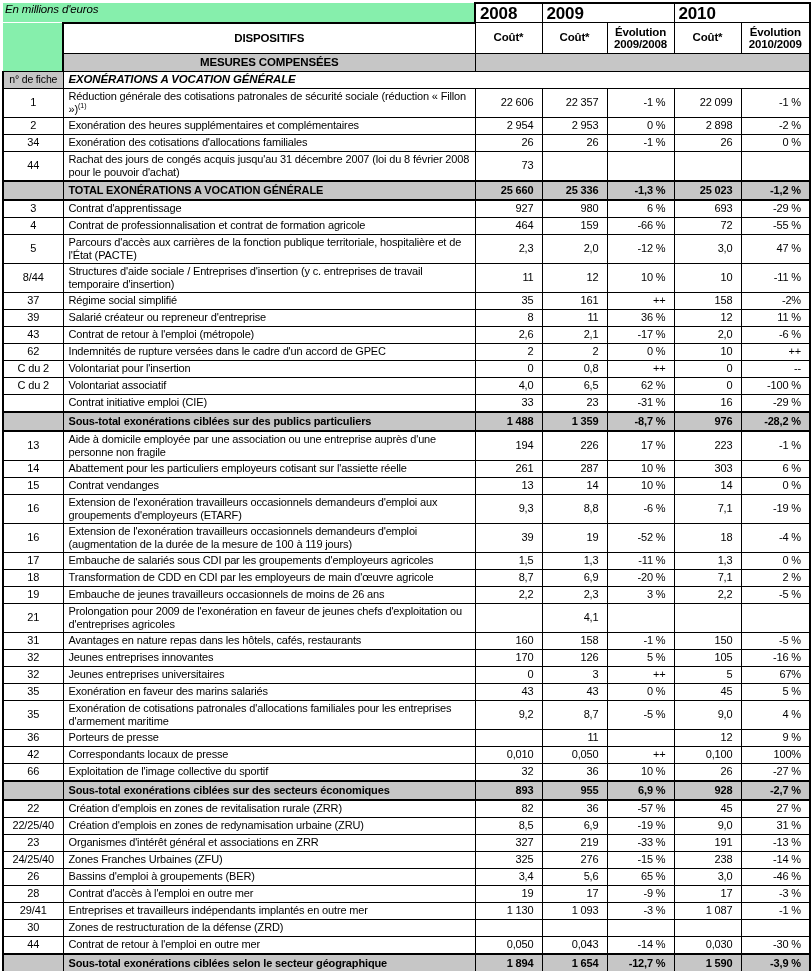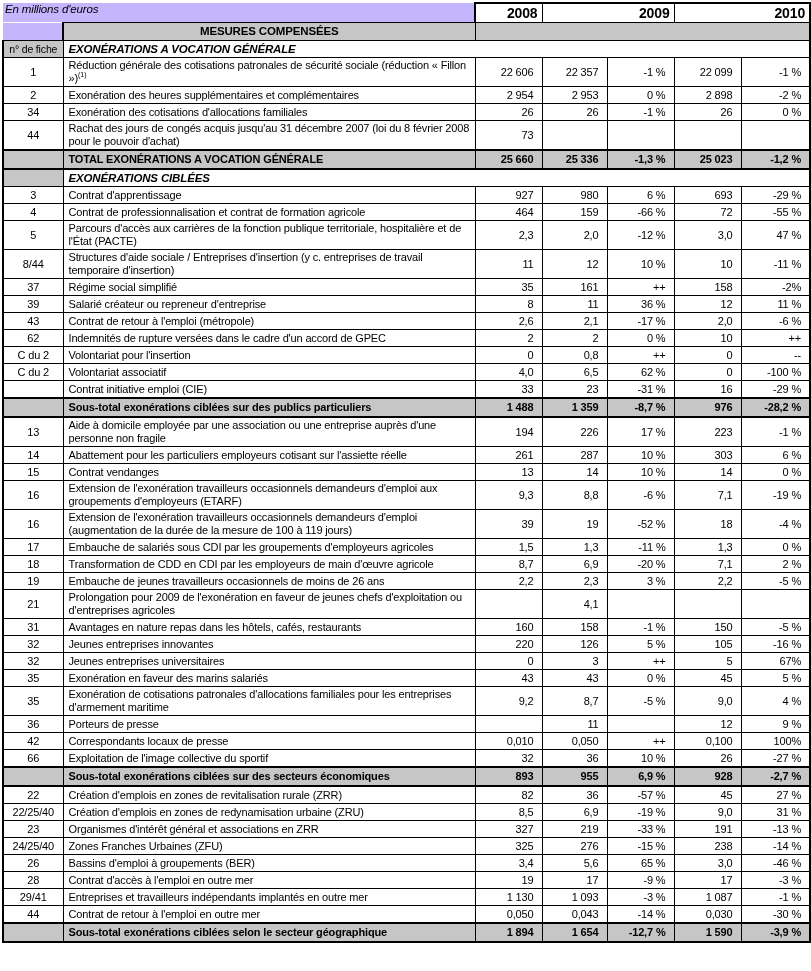--- a/index.html
+++ b/index.html
@@ -27,37 +27,37 @@
   
   col.c-fiche { width: 60px; }
   col.c-label { width: 412px; }
   col.c-v1 { width: 67px; }
   col.c-v2 { width: 65px; }
   col.c-v3 { width: 67px; }
   col.c-v4 { width: 67px; }
   col.c-v5 { width: 69px; }
 
   
-  td.nb { border: none; background: #c4b5fd; }
+  td.nb { border: none; background: #86efac; }
 
   .bl2 { border-left: 2px solid #000 !important; }
   .br2 { border-right: 2px solid #000 !important; }
   .bt2 { border-top: 2px solid #000 !important; }
 
   td.unit {
     font-style: italic;
     font-size: 11.5px;
     text-align: left;
     vertical-align: top;
     padding: 0 0 0 2px;
   }
   td.yh {
     font-weight: bold;
-    text-align: right;
-    font-size: 14px;
+    text-align: left;
+    font-size: 17px;
     height: 16px;
     margin-top: 14px;
   }
   td.hh {
     font-weight: bold;
     text-align: center;
     font-size: 11.5px;
   }
   tr.hdr-row td { height: 27px; }
   td.pre { white-space: pre-line; line-height: 12px; }
@@ -111,20 +111,31 @@
         <col class="c-v4">
         <col class="c-v5">
     </colgroup>
     <thead>
       <tr>
         <td class="nb unit" colspan="2">En millions d'euros</td>
         <td class="yh bl2 bt2 bt2">2008</td>
         <td class="yh bt2" colspan="2">2009</td>
         <td class="yh bt2 br2" colspan="2">2010</td>
       </tr>
+      <tr class="hdr-row">
+        <td class="nb"></td>
+        <td class="hh bl2 bt2">DISPOSITIFS</td>
+        <td class="hh">Coût*</td>
+        <td class="hh">Coût*</td>
+        <td class="hh pre">Évolution
+2009/2008</td>
+        <td class="hh">Coût*</td>
+        <td class="hh pre br2">Évolution
+2010/2009</td>
+      </tr>
       <tr class="mes-row">
         <td class="nb"></td>
         <td class="hh gray bl2">MESURES COMPENSÉES</td>
         <td class="gray br2" colspan="5"></td>
       </tr>
     </thead>
     <tbody id="table-body">
         <tr class="row-section">
           <td class="fiche gray fiche-hdr">n° de fiche</td>
           <td colspan="6" class="section-label">EXONÉRATIONS A VOCATION GÉNÉRALE</td>
@@ -167,24 +178,20 @@
         </tr>
         <tr class="row-total">
           <td class="fiche gray"></td>
           <td class="label">TOTAL EXONÉRATIONS A VOCATION GÉNÉRALE</td>
           <td class="num">25 660</td>
           <td class="num">25 336</td>
           <td class="num">-1,3 %</td>
           <td class="num">25 023</td>
           <td class="num">-1,2 %</td>
         </tr>
-        <tr class="row-section">
-          <td class="fiche gray"></td>
-          <td colspan="6" class="section-label">EXONÉRATIONS CIBLÉES</td>
-        </tr>
         <tr class="row-data">
           <td class="fiche">3</td>
           <td class="label">Contrat d'apprentissage</td>
           <td class="num">927</td>
           <td class="num">980</td>
           <td class="num">6 %</td>
           <td class="num">693</td>
           <td class="num">-29 %</td>
         </tr>
         <tr class="row-data">
@@ -372,21 +379,21 @@
           <td class="label">Avantages en nature repas dans les hôtels, cafés, restaurants</td>
           <td class="num">160</td>
           <td class="num">158</td>
           <td class="num">-1 %</td>
           <td class="num">150</td>
           <td class="num">-5 %</td>
         </tr>
         <tr class="row-data">
           <td class="fiche">32</td>
           <td class="label">Jeunes entreprises innovantes</td>
-          <td class="num">220</td>
+          <td class="num">170</td>
           <td class="num">126</td>
           <td class="num">5 %</td>
           <td class="num">105</td>
           <td class="num">-16 %</td>
         </tr>
         <tr class="row-data">
           <td class="fiche">32</td>
           <td class="label">Jeunes entreprises universitaires</td>
           <td class="num">0</td>
           <td class="num">3</td>
@@ -505,20 +512,29 @@
         <tr class="row-data">
           <td class="fiche">29/41</td>
           <td class="label">Entreprises et travailleurs indépendants implantés en outre mer</td>
           <td class="num">1 130</td>
           <td class="num">1 093</td>
           <td class="num">-3 %</td>
           <td class="num">1 087</td>
           <td class="num">-1 %</td>
         </tr>
         <tr class="row-data">
+          <td class="fiche">30</td>
+          <td class="label">Zones de restructuration de la défense (ZRD)</td>
+          <td class="num"></td>
+          <td class="num"></td>
+          <td class="num"></td>
+          <td class="num"></td>
+          <td class="num"></td>
+        </tr>
+        <tr class="row-data">
           <td class="fiche">44</td>
           <td class="label">Contrat de retour à l'emploi en outre mer</td>
           <td class="num">0,050</td>
           <td class="num">0,043</td>
           <td class="num">-14 %</td>
           <td class="num">0,030</td>
           <td class="num">-30 %</td>
         </tr>
         <tr class="row-total">
           <td class="fiche gray"></td>

